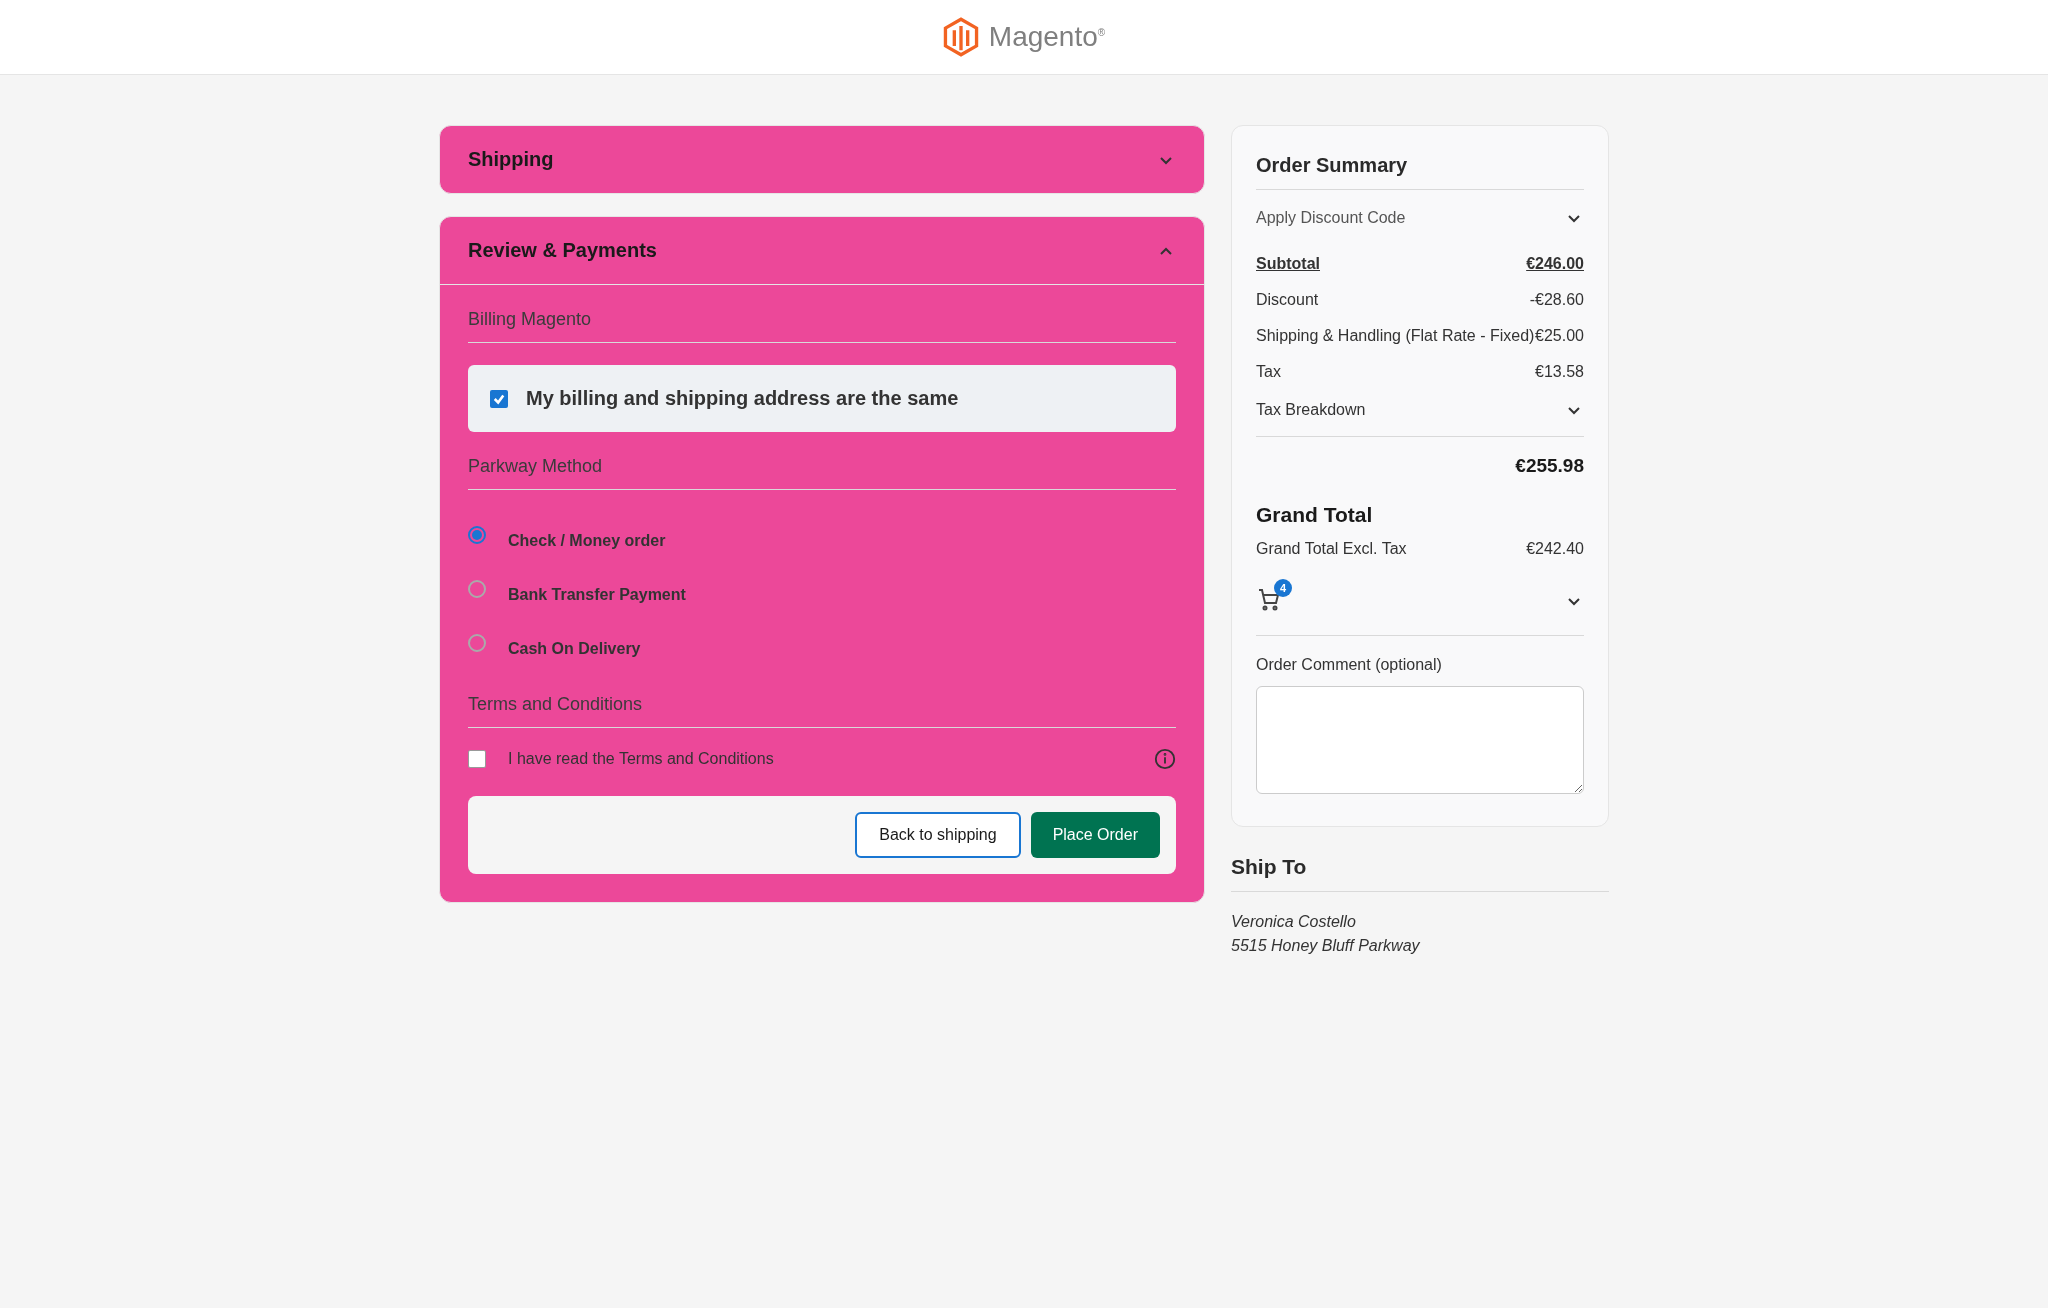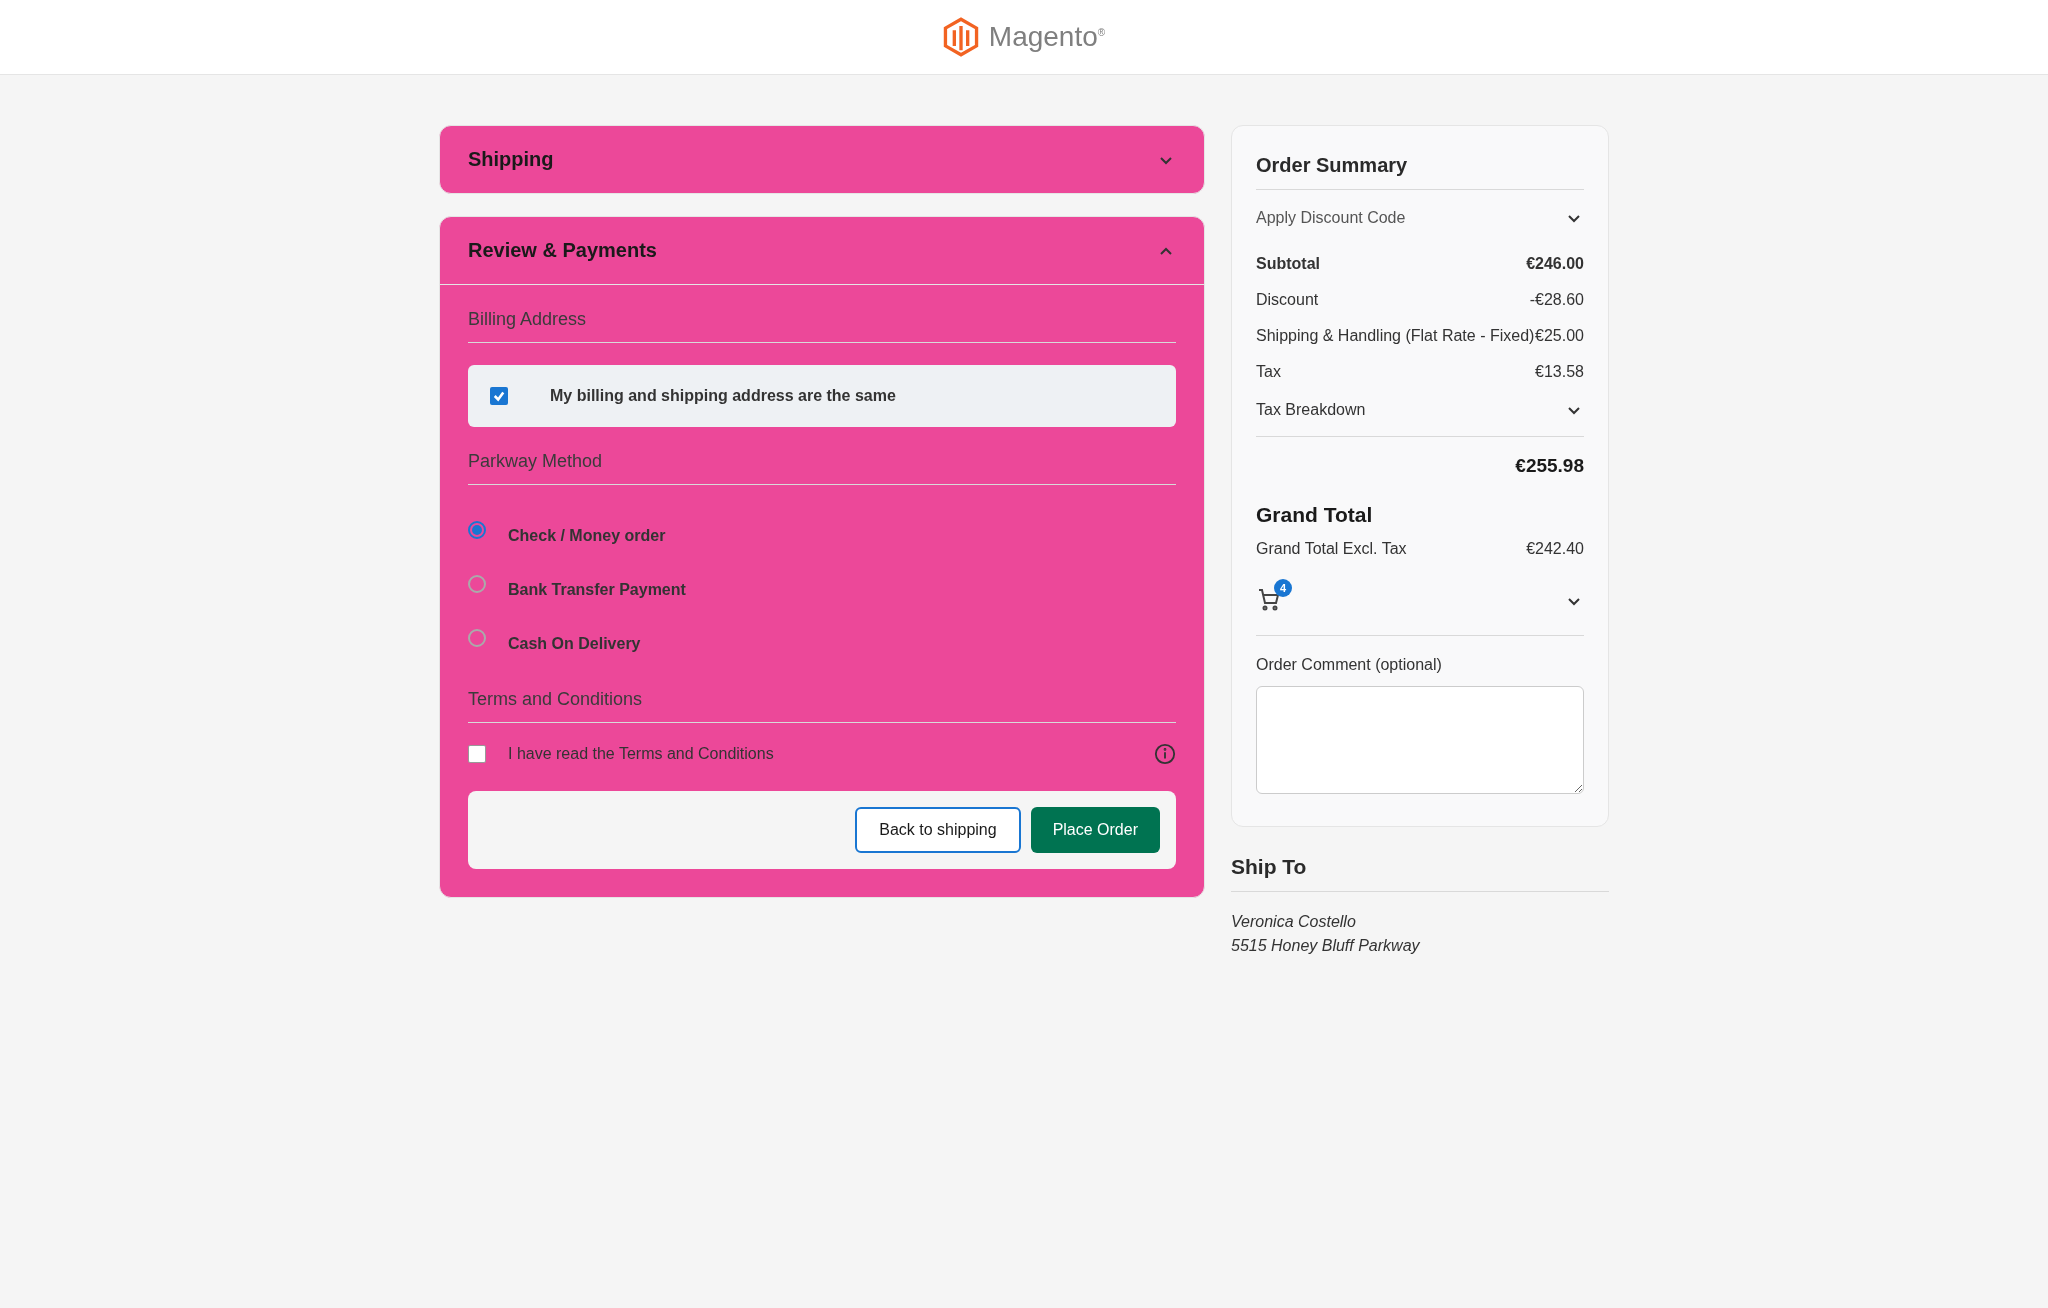--- a/index.html
+++ b/index.html
@@ -21,21 +21,21 @@
     .chev svg { stroke: #333; stroke-width: 2; fill: none; }
 
     .card-body { padding: 0 28px 28px 28px; border-top: 1px solid #e5e5e5; }
     .section-h { font-size: 18px; font-weight: 500; color: #3b3b3b; padding: 24px 0 12px 0; border-bottom: 1px solid #d9d9d9; }
 
     .billing-box { background: #eef1f4; border-radius: 6px; padding: 22px; margin-top: 22px; display: flex; align-items: center; gap: 18px; }
     .cbx { width: 18px; height: 18px; border-radius: 2px; display: flex; align-items: center; justify-content: center; }
     .cbx.checked { background: #1976d2; }
     .cbx.unchecked { background: #fff; border: 1.5px solid #999; }
     .cbx svg { stroke: #fff; fill: none; stroke-width: 3; }
-    .billing-label { font-weight: 600; color: #333; font-size: 16px; margin-left: 24px; }
+    .billing-label { font-weight: 600; color: #333; font-size: 20px; }
 
     .pay-list { padding: 18px 0 0 0; }
     .pay-item { display: flex; align-items: center; gap: 22px; padding: 12px 0; cursor: pointer; }
     .radio { width: 18px; height: 18px; border-radius: 50%; border: 2px solid #aaa; display: flex; align-items: center; justify-content: center; }
     .radio.selected { border-color: #1976d2; }
     .radio.selected .dot { width: 10px; height: 10px; border-radius: 50%; background: #1976d2; }
     .pay-label { font-weight: 600; font-size: 16px; color: #333; margin-top: 12px; }
 
     .terms-row { display: flex; align-items: center; padding: 20px 0 8px 0; }
     .terms-label { margin-left: 22px; font-size: 16px; color: #333; flex: 1; }
@@ -44,21 +44,21 @@
 
     .actions { background: #f5f5f5; border-radius: 8px; padding: 16px; margin-top: 18px; display: flex; justify-content: flex-end; gap: 10px; }
     .btn { padding: 12px 22px; border-radius: 6px; font-size: 16px; font-weight: 500; cursor: pointer; border: none; }
     .btn-secondary { background: #fff; color: #1a1a1a; border: 2px solid #1976d2; }
     .btn-primary { background: #007351; color: #fff; }
 
     .summary-card { background: #f9f9fa; border: 1px solid #e5e5e5; border-radius: 12px; padding: 28px 24px; }
     .summary-title { font-size: 20px; font-weight: 600; padding-bottom: 12px; border-bottom: 1px solid #d9d9d9; color: #2a2a2a; }
     .disc-row { display: flex; justify-content: space-between; align-items: center; padding: 18px 0; color: #555; font-size: 16px; cursor: pointer; }
     .line { display: flex; justify-content: space-between; padding: 9px 0; font-size: 16px; color: #333; }
-    .line .k.bold, .line .v.bold { font-weight: 600; }
+    .line .k.bold, .line .v.bold { font-weight: 600; text-decoration: underline; }
     .break-row { display: flex; justify-content: space-between; align-items: center; padding: 10px 0 16px 0; font-size: 16px; color: #333; border-bottom: 1px solid #d9d9d9; cursor: pointer; }
     .gt-row { display: flex; justify-content: space-between; padding: 18px 0 4px 0; }
     .gt-k { font-size: 21px; font-weight: 700; margin-top: 48px; }
     .gt-v { font-size: 19px; font-weight: 600; }
     .cart-row { display: flex; justify-content: space-between; align-items: center; padding: 20px 0; border-bottom: 1px solid #d9d9d9; cursor: pointer; }
     .cart-icon { position: relative; }
     .cart-icon svg { stroke: #444; fill: none; stroke-width: 2; }
     .badge { position: absolute; top: -8px; right: -12px; background: #1976d2; color: #fff; border-radius: 50%; width: 18px; height: 18px; font-size: 11px; display: flex; align-items: center; justify-content: center; font-weight: 600; }
     .comment-label { padding: 20px 0 12px 0; font-size: 16px; color: #333; }
     .comment-box { width: 100%; min-height: 108px; border: 1px solid #ccc; border-radius: 6px; resize: vertical; padding: 10px; font-family: inherit; font-size: 15px; }
@@ -96,21 +96,21 @@
     <div class="card">
       <div class="card-head">
         <div class="card-title">Review &amp; Payments</div>
         <span class="chev"><svg viewBox="0 0 20 20">
               <polyline points="5 13 10 8 15 13"></polyline>
             </svg></span>
       </div>
 
       <div class="card-body">
 
-        <div class="section-h">Billing Address</div>
+        <div class="section-h">Billing Magento</div>
         <div class="billing-box">
           <span class="cbx checked">
             <svg width="12" height="12" viewBox="0 0 14 14">
                 <polyline points="2 7 6 11 12 3"></polyline>
               </svg>
           </span>
           <span class="billing-label">My billing and shipping address are the same</span>
         </div>
 
         <div class="section-h">Parkway Method</div>

